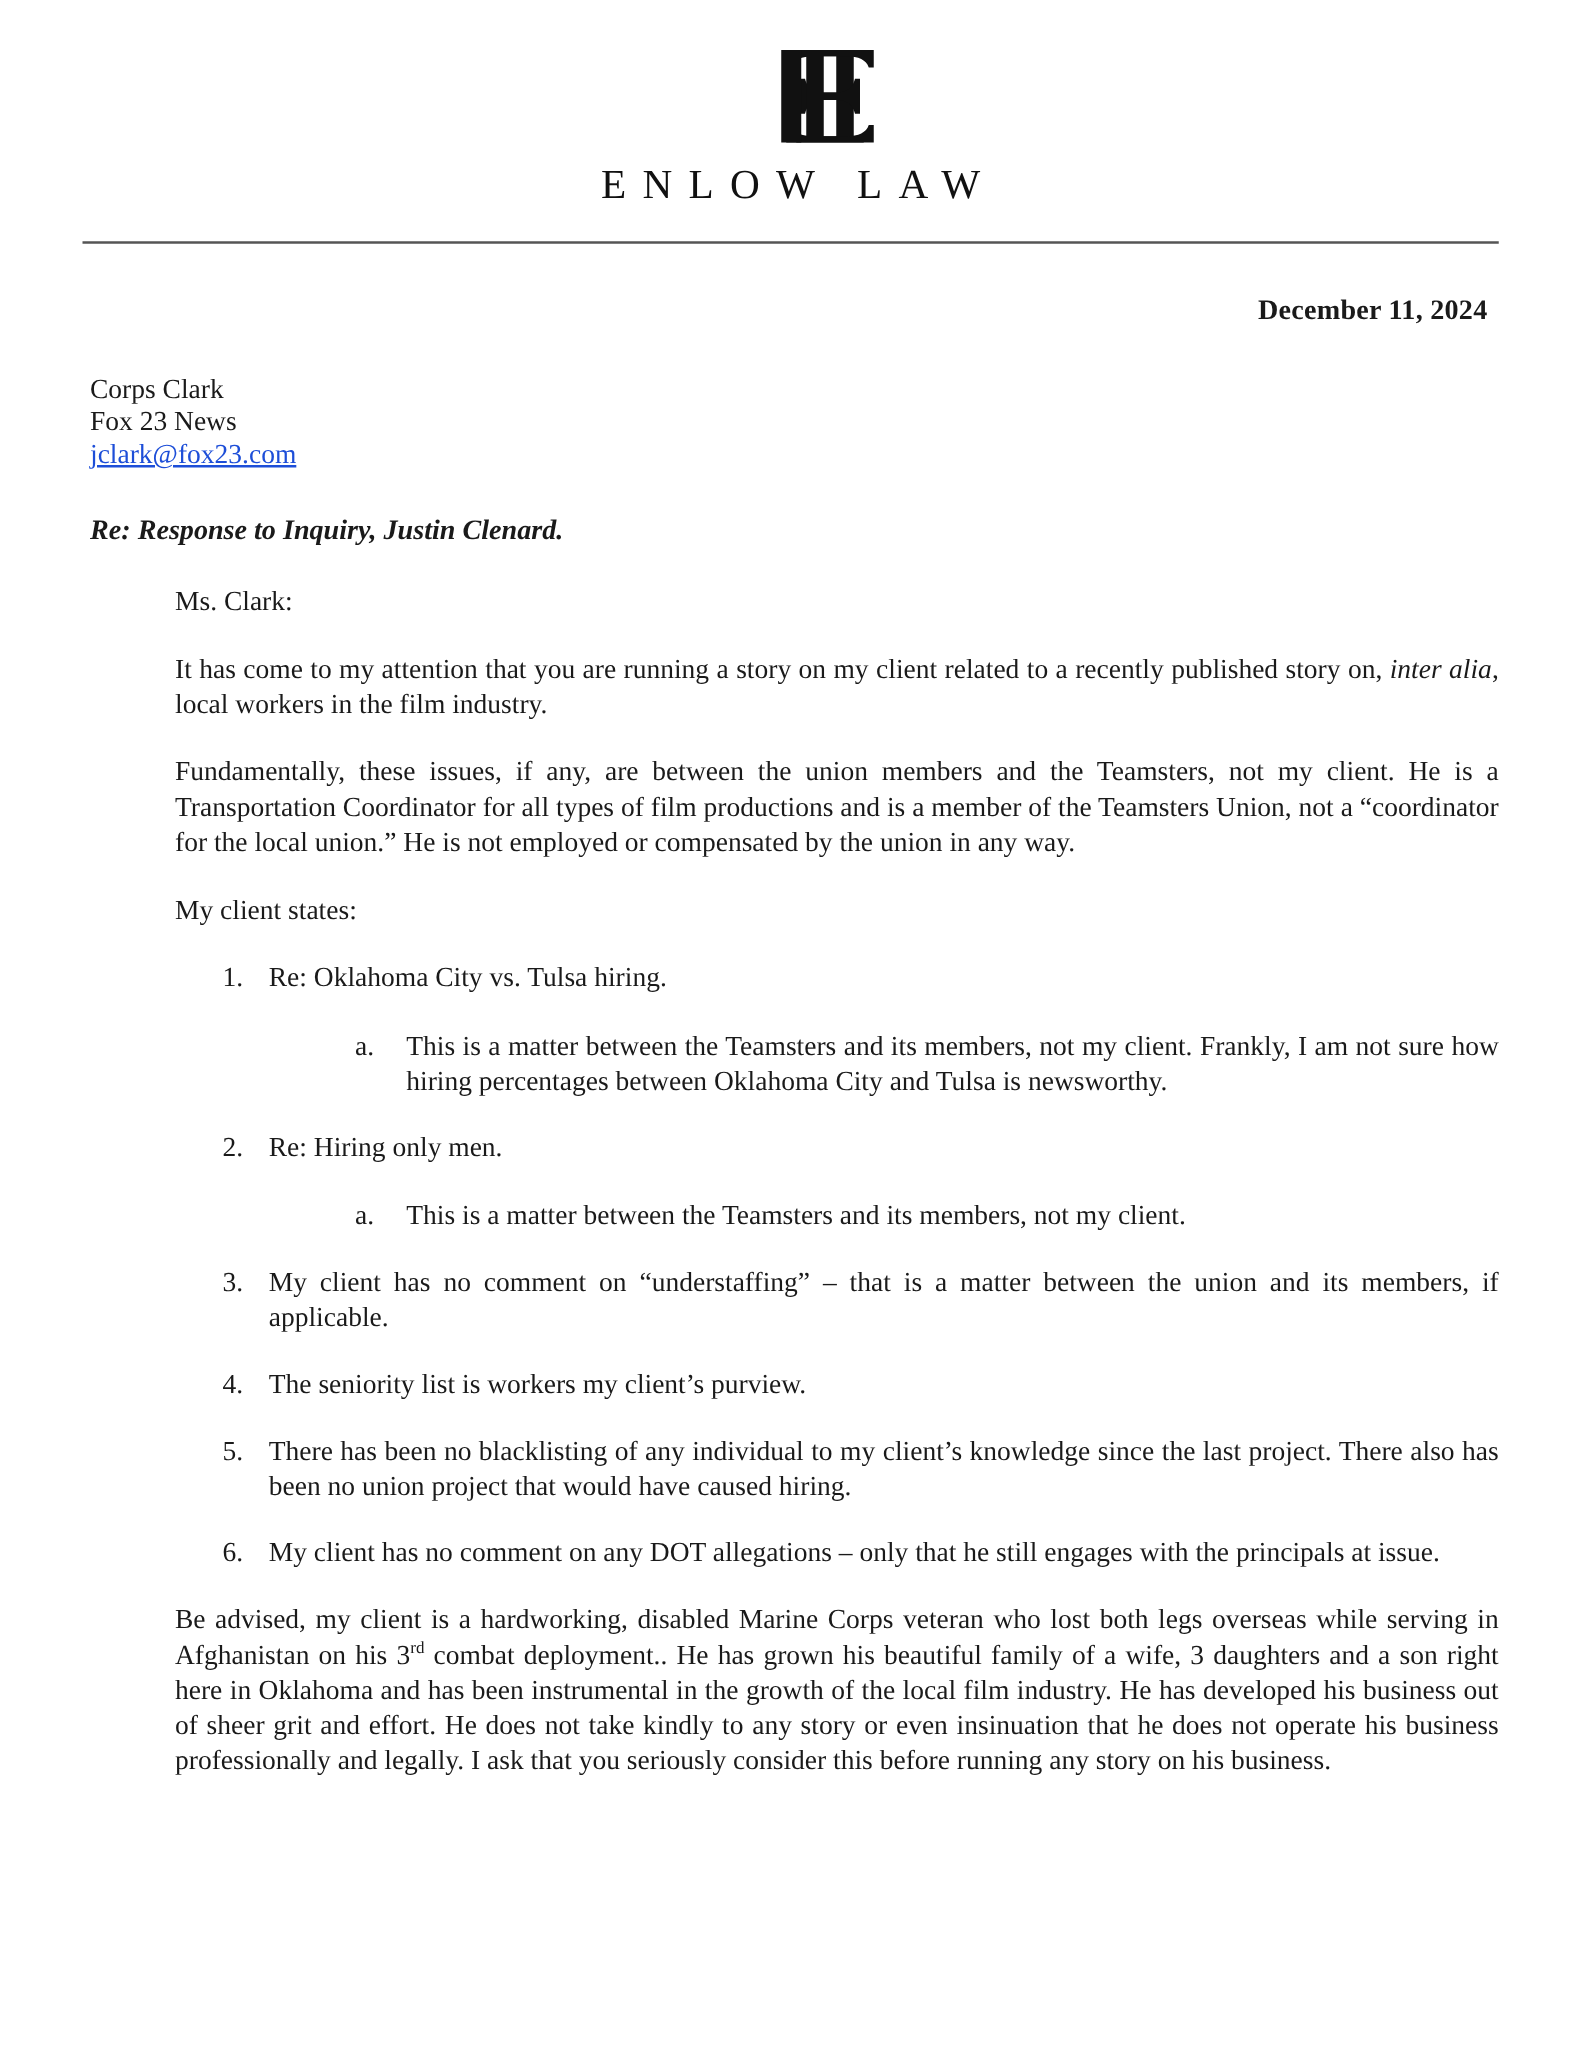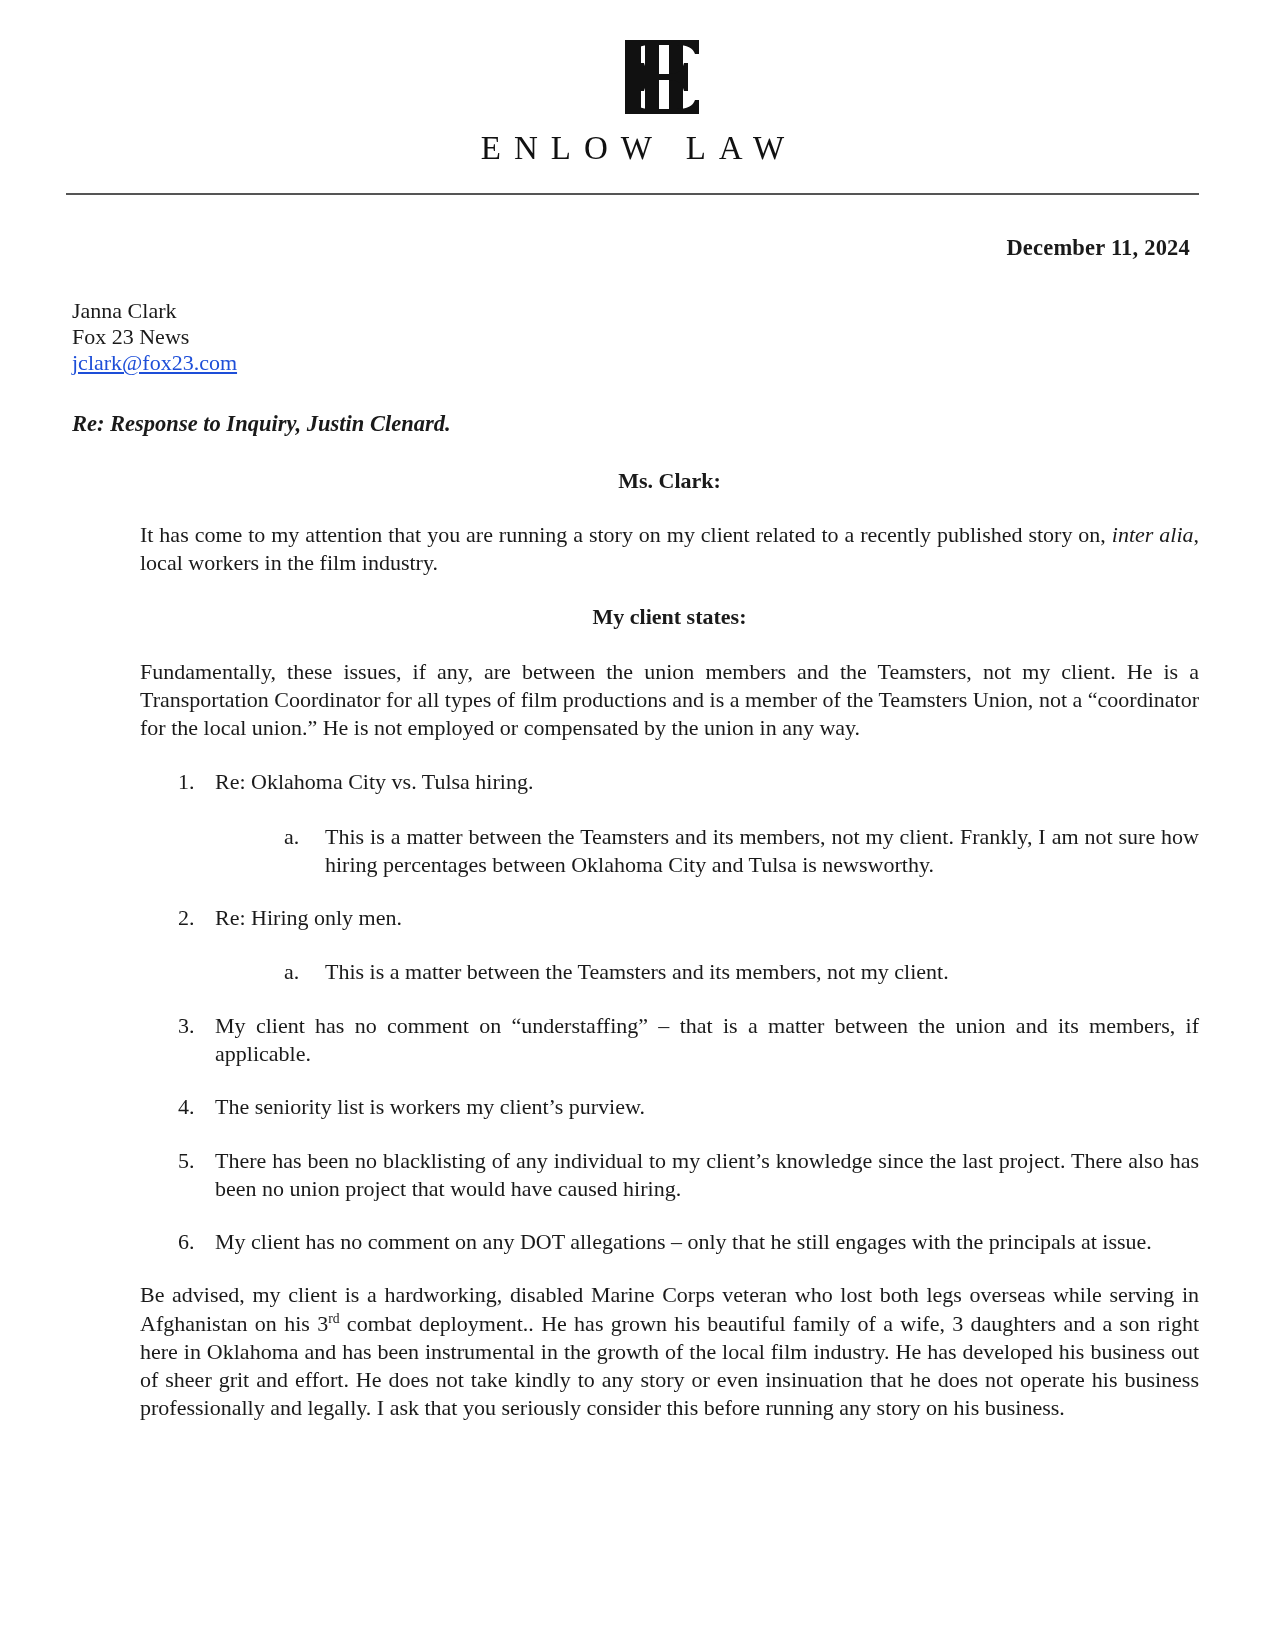--- a/index.html
+++ b/index.html
@@ -82,21 +82,21 @@
     padding-left: 68px;
   }
   .para {
     font-size: 22px;
     line-height: 1.285;
     text-align: justify;
     margin: 0 0 26px 0;
     hyphens: none;
   }
   .para.last { margin-bottom: 0; }
-  .para.short { text-align: center; font-weight: bold; }
+  .para.short { text-align: left; }
   .para sup {
     font-size: 0.62em;
     vertical-align: super;
     line-height: 0;
   }
 
   
   .list {
     margin: 0;
     padding: 0;
@@ -156,37 +156,37 @@
     </svg>
     <div class="logo-wordmark">ENLOW LAW</div>
     <div class="rule"></div>
   </div>
 
   <div class="content">
 
     <div class="date-line">December 11, 2024</div>
 
     <div class="recipient">
-      <div>Janna Clark</div>
+      <div>Corps Clark</div>
       <div>Fox 23 News</div>
       <div><a class="email-link" href="#">jclark@fox23.com</a></div>
     </div>
 
     <div class="re-line">Re: Response to Inquiry, Justin Clenard.</div>
 
     <div class="body-block">
 
       <p class="para short">Ms. Clark:</p>
 
 
       <p class="para"><span>It has come to my attention that you are running a story on my client related to a recently published story on, </span><em>inter alia</em><span>, local workers in the film industry.</span></p>
 
+      <p class="para">Fundamentally, these issues, if any, are between the union members and the Teamsters, not my client. He is a Transportation Coordinator for all types of film productions and is a member of the Teamsters Union, not a “coordinator for the local union.” He is not employed or compensated by the union in any way.</p>
+
       <p class="para short">My client states:</p>
-
-      <p class="para">Fundamentally, these issues, if any, are between the union members and the Teamsters, not my client. He is a Transportation Coordinator for all types of film productions and is a member of the Teamsters Union, not a “coordinator for the local union.” He is not employed or compensated by the union in any way.</p>
 
       <ol class="list">
 
         <li class="num-item">
           <span class="marker">1.</span>
           <span>Re: Oklahoma City vs. Tulsa hiring.</span>
           <ol class="sub-list">
             <li class="sub-item sub-wrap">
               <span class="marker">a.</span>
               <span>This is a matter between the Teamsters and its members, not my client. Frankly, I am not sure how hiring percentages between Oklahoma City and Tulsa is newsworthy.</span>

